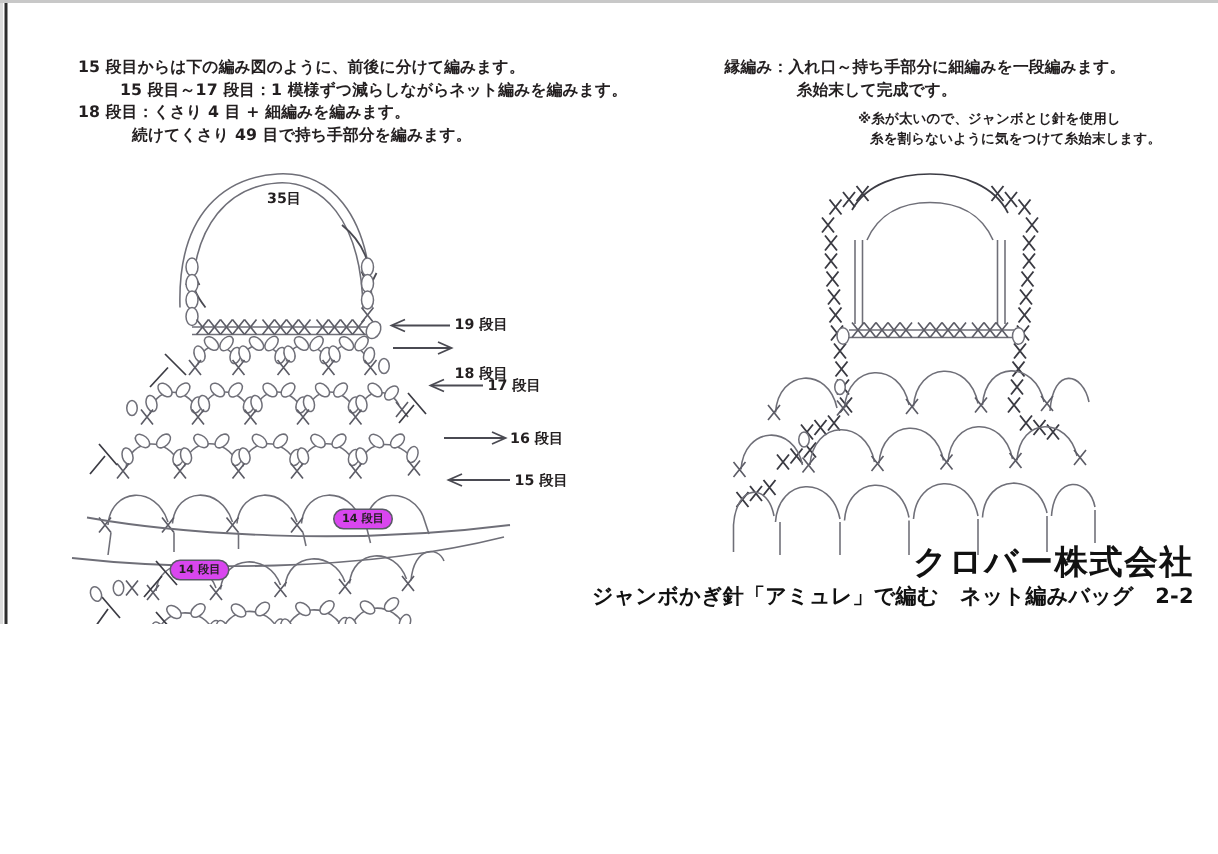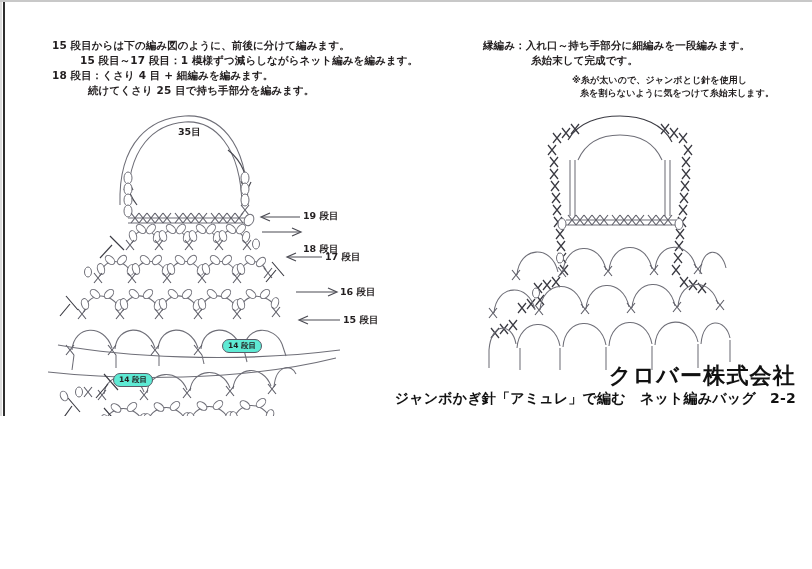--- a/index.html
+++ b/index.html
@@ -62,21 +62,21 @@
   }
   .label.chain {
     font-size: 9.5px;
   }
 
   
   .badge {
     position: absolute;
     border: 1.1px solid #5a5a66;
     border-radius: 9px;
-    background: #5eead4;
+    background: #d946ef;
     color: #231f20;
     font-size: 7.5px;
     font-weight: 700;
     padding: 1px 5px 1.5px 5px;
     line-height: 9px;
     white-space: nowrap;
     z-index: 6;
   }
 
   
@@ -123,21 +123,21 @@
 
 <div id="page">
 
   <div class="edge-top"></div>
   <div class="edge-left2"></div>
   <div class="edge-left"></div>
 
   <div class="txt" style="left:52px; top:38px;">15 段目からは下の編み図のように、前後に分けて編みます。</div>
   <div class="txt" style="left:52px; top:53px;margin-left:28px;">15 段目～17 段目：1 模様ずつ減らしながらネット編みを編みます。</div>
   <div class="txt" style="left:52px; top:68px;">18 段目：くさり 4 目 + 細編みを編みます。</div>
-  <div class="txt" style="left:88px; top:83px;">続けてくさり 25 目で持ち手部分を編みます。</div>
+  <div class="txt" style="left:88px; top:83px;">続けてくさり 49 目で持ち手部分を編みます。</div>
 
   <div class="txt" style="left:483px; top:38px;">縁編み：入れ口～持ち手部分に細編みを一段編みます。</div>
   <div class="txt" style="left:483px; top:53px;margin-left:48px;">糸始末して完成です。</div>
   <div class="txt small" style="left:572px; top:74px;">※糸が太いので、ジャンボとじ針を使用し</div>
   <div class="txt small" style="left:580px; top:87px;">糸を割らないように気をつけて糸始末します。</div>
 
   <svg class="dgm" viewBox="0 0 812 569">
 
     <g>
       <path class="st-line" d="M120 205 C118 140, 152 118, 185 116 C218 114, 247 140, 248 205"></path>

